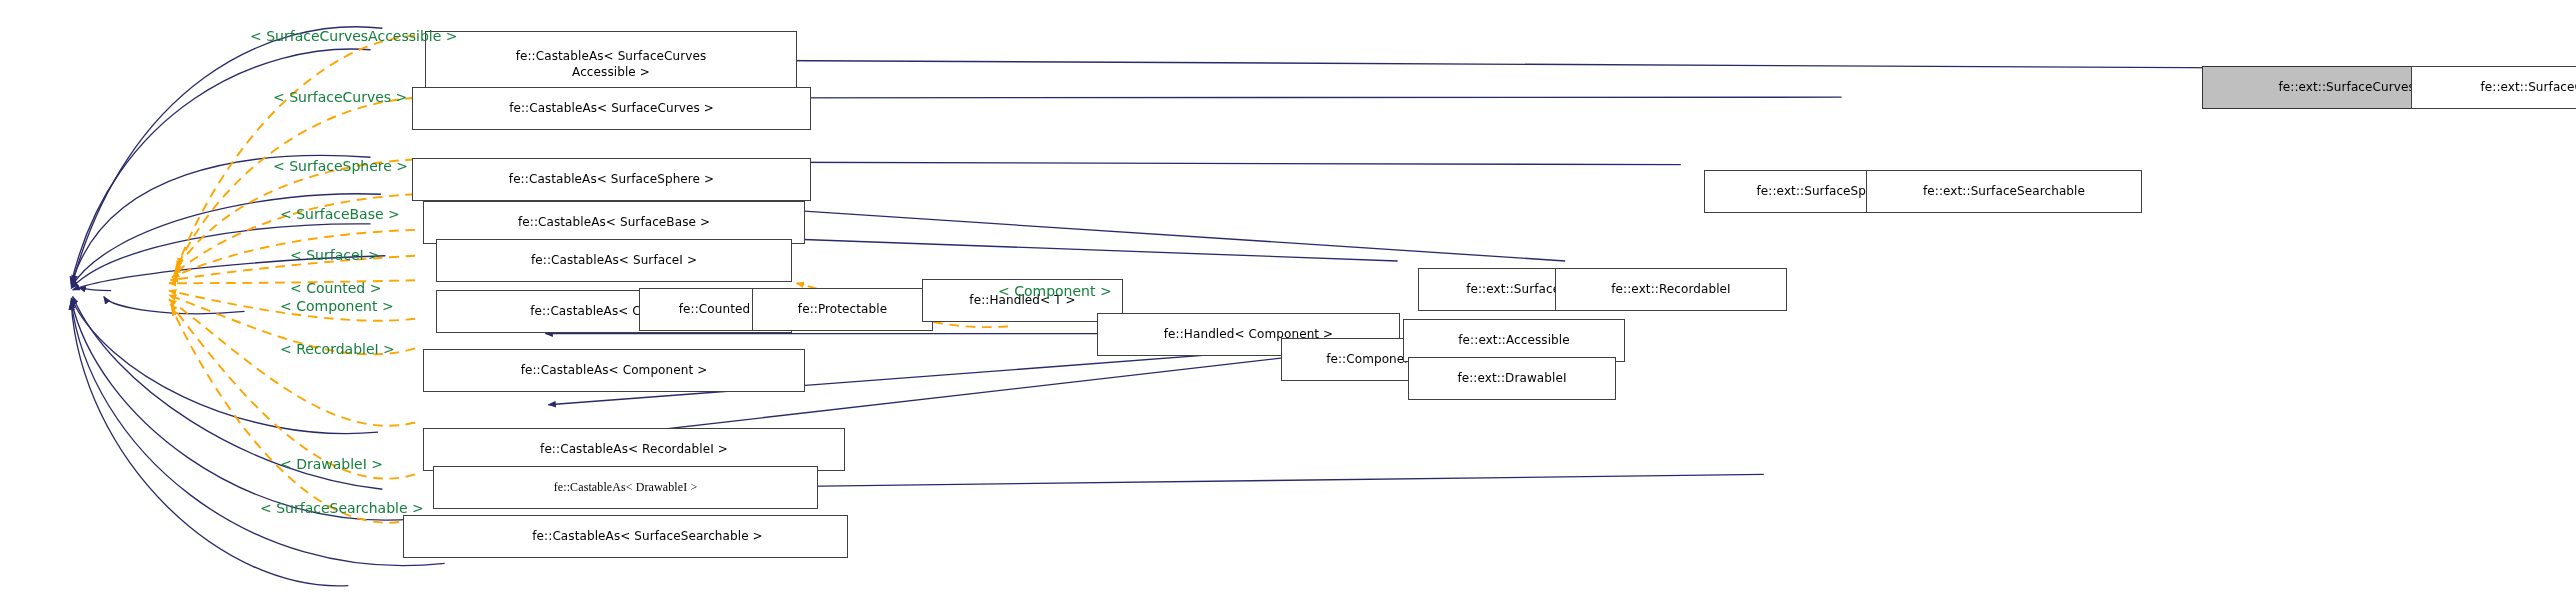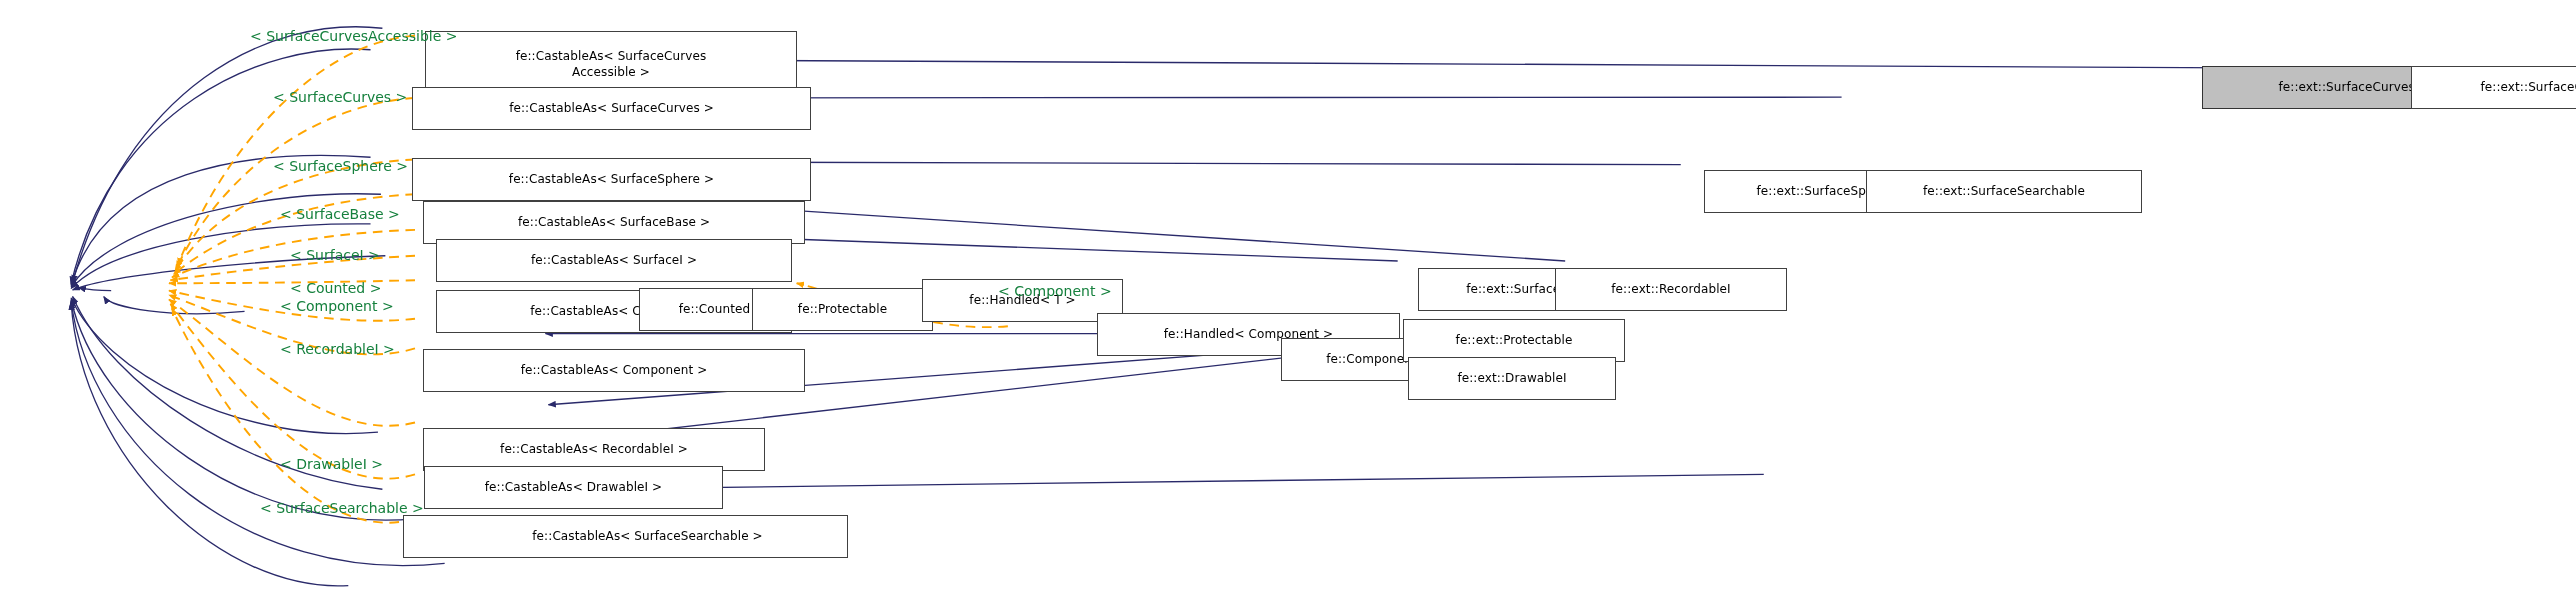--- a/index.html
+++ b/index.html
@@ -98,32 +98,32 @@
   </svg>
 
   <div class="node" style="left: 425px; top: 31px; width: 372px; height: 67px;">fe::CastableAs&lt; SurfaceCurves
 Accessible &gt;</div>
   <div class="node" style="left: 412px; top: 87px; width: 399px; height: 43px;">fe::CastableAs&lt; SurfaceCurves &gt;</div>
   <div class="node" style="left: 412px; top: 158px; width: 399px; height: 43px;">fe::CastableAs&lt; SurfaceSphere &gt;</div>
   <div class="node" style="left: 423px; top: 201px; width: 382px; height: 43px;">fe::CastableAs&lt; SurfaceBase &gt;</div>
   <div class="node" style="left: 436px; top: 239px; width: 356px; height: 43px;">fe::CastableAs&lt; SurfaceI &gt;</div>
   <div class="node" style="left: 436px; top: 290px; width: 356px; height: 43px;">fe::CastableAs&lt; Counted &gt;</div>
   <div class="node" style="left: 423px; top: 349px; width: 382px; height: 43px;">fe::CastableAs&lt; Component &gt;</div>
-  <div class="node" style="left: 423px; top: 428px; width: 342px; height: 43px;">fe::CastableAs&lt; RecordableI &gt;</div>
-  <div class="node" style="left: 424px; top: 466px; width: 299px; height: 43px;">fe::CastableAs&lt; DrawableI &gt;</div>
+  <div class="node" style="left: 423px; top: 428px; width: 422px; height: 43px;">fe::CastableAs&lt; RecordableI &gt;</div>
+  <div class="node" style="left: 433px; top: 466px; width: 385px; height: 43px; font-family: Liberation Serif, serif;">fe::CastableAs&lt; DrawableI &gt;</div>
   <div class="node" style="left: 403px; top: 515px; width: 445px; height: 43px; padding-left: 44px;">fe::CastableAs&lt; SurfaceSearchable &gt;</div>
 
   <div class="node" style="left: 639px; top: 288px; width: 151px; height: 43px;">fe::Counted</div>
   <div class="node" style="left: 752px; top: 288px; width: 181px; height: 43px;">fe::Protectable</div>
   <div class="node" style="left: 874px; top: 279px; width: 201px; height: 43px; margin-left: 48px;">fe::Handled&lt; T &gt;</div>
   <div class="node" style="left: 1097px; top: 313px; width: 303px; height: 43px;">fe::Handled&lt; Component &gt;</div>
   <div class="node" style="left: 1281px; top: 338px; width: 181px; height: 43px;">fe::Component</div>
 
   <div class="node" style="left: 1418px; top: 268px; width: 194px; height: 43px;">fe::ext::SurfaceI</div>
-  <div class="node" style="left: 1403px; top: 319px; width: 222px; height: 43px;">fe::ext::Protectable</div>
+  <div class="node" style="left: 1403px; top: 319px; width: 222px; height: 43px;">fe::ext::Accessible</div>
   <div class="node" style="left: 1408px; top: 357px; width: 208px; height: 43px;">fe::ext::DrawableI</div>
   <div class="node" style="left: 1555px; top: 268px; width: 232px; height: 43px;">fe::ext::RecordableI</div>
   <div class="node" style="left: 1704px; top: 170px; width: 242px; height: 43px;">fe::ext::SurfaceSphere</div>
   <div class="node" style="left: 1866px; top: 170px; width: 276px; height: 43px;">fe::ext::SurfaceSearchable</div>
   <div class="node hl" style="left: 2202px; top: 66px; width: 353px; height: 43px;">fe::ext::SurfaceCurvesAccessible</div>
   <div class="node" style="left: 2411px; top: 66px; width: 323px; height: 43px;">fe::ext::SurfaceCurvesOpenCL</div>
 
   <div class="elabel" style="left: 250px; top: 28px;">&lt; SurfaceCurvesAccessible &gt;</div>
   <div class="elabel" style="left: 273px; top: 89px;">&lt; SurfaceCurves &gt;</div>
   <div class="elabel" style="left: 273px; top: 158px;">&lt; SurfaceSphere &gt;</div>

